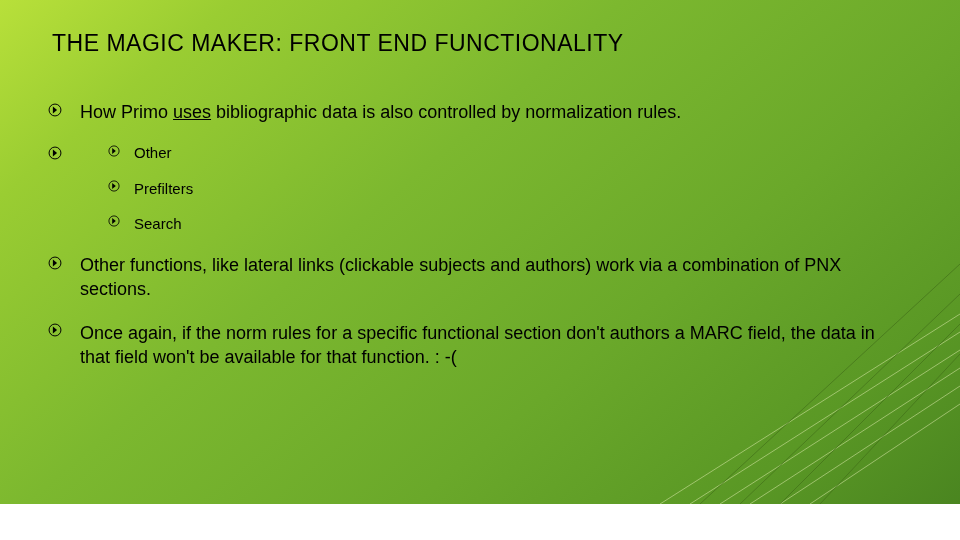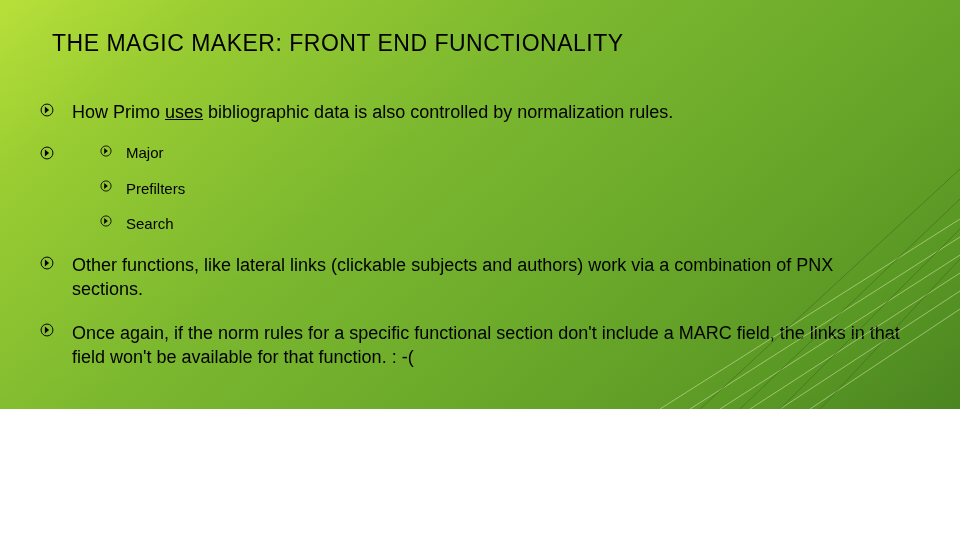--- a/index.html
+++ b/index.html
@@ -6,42 +6,42 @@
     margin: 0;
     padding: 0;
     width: 960px;
     height: 540px;
     overflow: hidden;
     font-family: Arial, Helvetica, sans-serif;
   }
   .slide {
     position: relative;
     width: 960px;
-    height: 409px;
+    height: 504px;
     background: linear-gradient(140deg,
       #b8e03a 0%,
       #9acd32 15%,
       #7cb82f 40%,
       #6aa82a 65%,
       #5a9825 85%,
       #4a8520 100%);
     color: #000;
   }
   .title {
     position: absolute;
     top: 30px;
     left: 52px;
     font-size: 23px;
     letter-spacing: 0.5px;
     font-weight: 400;
   }
   .content {
     position: absolute;
     top: 100px;
-    left: 40px;
+    left: 48px;
     right: 60px;
   }
   ul.main {
     list-style: none;
     padding: 0;
     margin: 0;
   }
   ul.main > li {
     position: relative;
     padding-left: 32px;
@@ -119,21 +119,21 @@
             </svg>
         </span>
         <ul class="sub">
           <li>
             <span class="bullet-icon">
                 <svg viewBox="0 0 20 20">
                   <circle cx="10" cy="10" r="8.5" fill="none" stroke="#000" stroke-width="1.4"></circle>
                   <path d="M7 5 L13 10 L7 15 Z" fill="#000"></path>
                 </svg>
               </span>
-            <span>Major</span>
+            <span>Other</span>
           </li>
           <li>
             <span class="bullet-icon">
                 <svg viewBox="0 0 20 20">
                   <circle cx="10" cy="10" r="8.5" fill="none" stroke="#000" stroke-width="1.4"></circle>
                   <path d="M7 5 L13 10 L7 15 Z" fill="#000"></path>
                 </svg>
               </span>
             <span>Prefilters</span>
           </li>
@@ -159,21 +159,21 @@
         <span>Other functions, like lateral links (clickable subjects and authors) work via a combination of PNX sections.</span>
       </li>
 
       <li>
         <span class="bullet-icon">
           <svg viewBox="0 0 20 20">
               <circle cx="10" cy="10" r="8.5" fill="none" stroke="#000" stroke-width="1.4"></circle>
               <path d="M7 5 L13 10 L7 15 Z" fill="#000"></path>
             </svg>
         </span>
-        <span>Once again, if the norm rules for a specific functional section don't include a MARC field, the links in that field won't be available for that function.  : -(</span>
+        <span>Once again, if the norm rules for a specific functional section don't authors a MARC field, the data in that field won't be available for that function.  : -(</span>
       </li>
 
     </ul>
   </div>
 
   <svg class="deco-lines" viewBox="0 0 960 540" preserveAspectRatio="none">
     <g stroke="#d8e8a8" stroke-width="1" opacity="0.55">
       <line x1="660" y1="540" x2="960" y2="350"></line>
       <line x1="690" y1="540" x2="960" y2="368"></line>
       <line x1="720" y1="540" x2="960" y2="386"></line>

